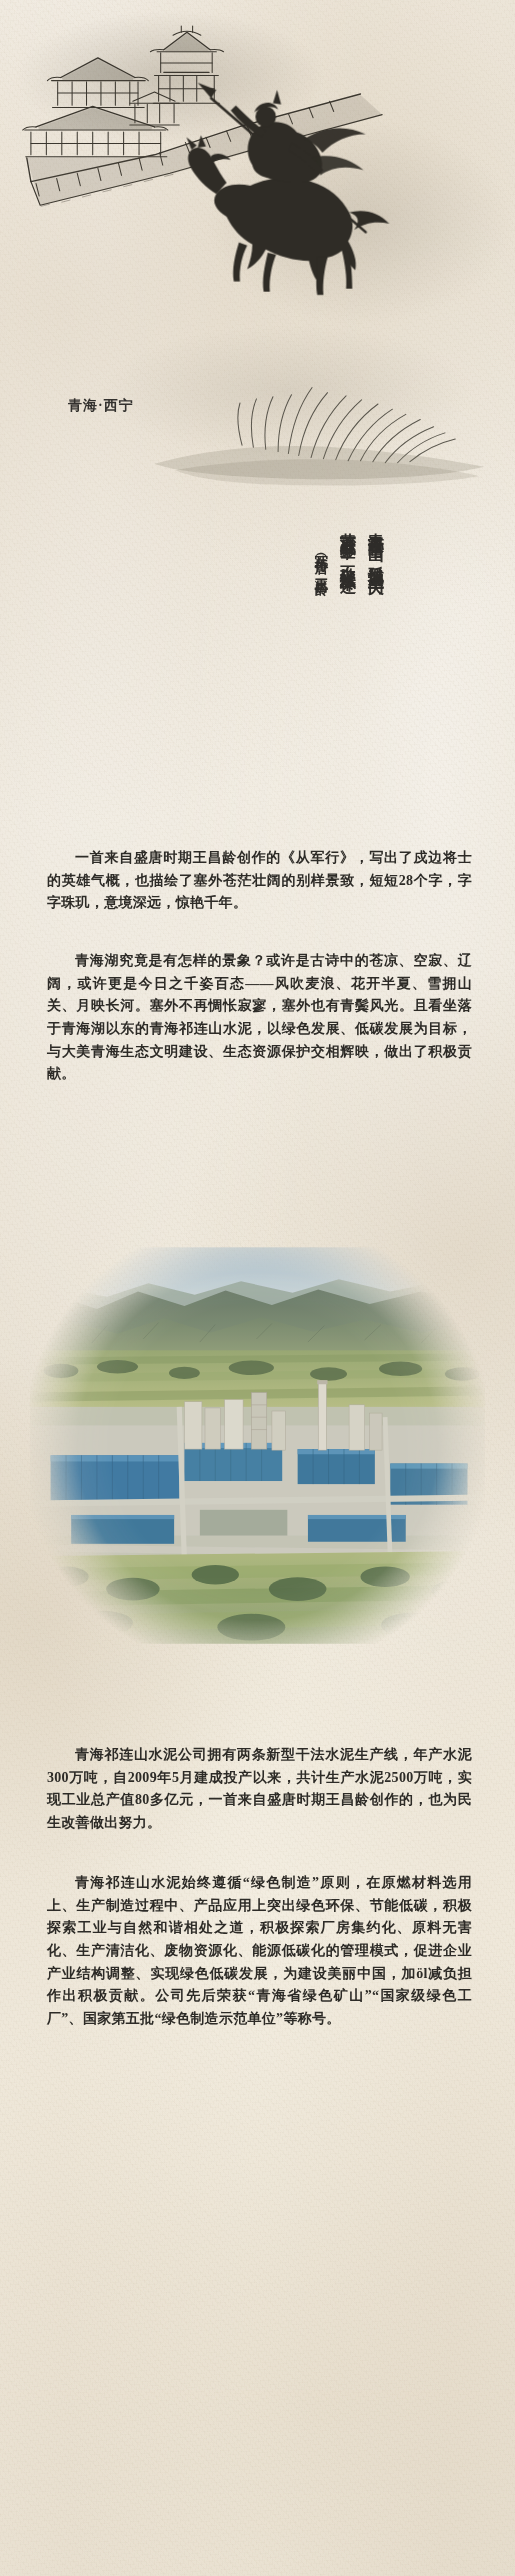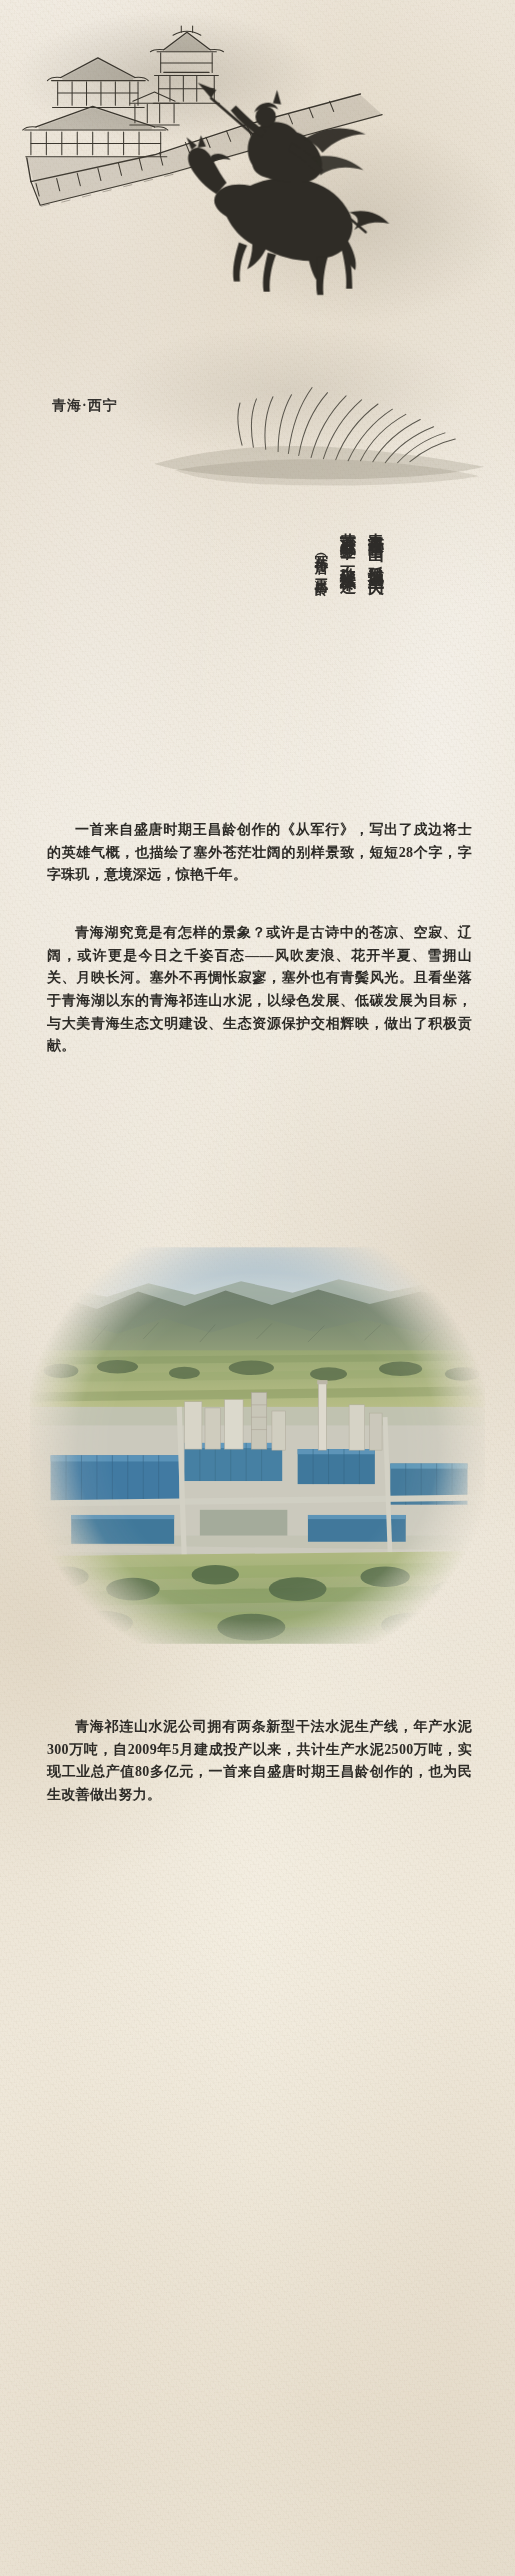--- a/index.html
+++ b/index.html
@@ -49,21 +49,21 @@
   .hero {
     position: absolute;
     left: 0; top: 0;
     width: 515px; height: 531px;
   }
   .hero svg { display: block; }
 
   
   .location-label {
     position: absolute;
-    left: 52px;
+    left: 68px;
     top: 397px;
     font-size: 14px;
     letter-spacing: 1px;
     color: #33312e;
     font-family: "Liberation Serif", "DejaVu Serif", serif;
     font-weight: 700;
     text-align: center;
   }
 
   
@@ -100,20 +100,21 @@
     left: 47px;
     width: 425px;
     font-size: 14px;
     line-height: 1.62;
     color: #2d2b27;
     text-align: justify;
     text-justify: inter-ideograph;
     letter-spacing: 0.3px;
     font-family: "Liberation Serif", "DejaVu Serif", serif;
     font-weight: 700;
+    margin-top: 28px;
   }
   .body-block p { margin: 0 0 3.1px 0; text-indent: 2em; }
 
   #para-1 { top: 819px; }
   #para-2 { top: 922px; }
   #para-4 { top: 1716px; }
   #para-5 { top: 1844px; }
 
   
   .photo-wrap {
@@ -462,15 +463,18 @@
 
         <rect x="0" y="0" width="884" height="770" fill="#e6e0cf" opacity="0.10"></rect>
       </svg>
     </div>
   </div>
 
   <div class="body-block" id="para-4">
     <p>青海祁连山水泥公司拥有两条新型干法水泥生产线，年产水泥300万吨，自2009年5月建成投产以来，共计生产水泥2500万吨，实现工业总产值80多亿元，一首来自盛唐时期王昌龄创作的，也为民生改善做出努力。</p>
   </div>
 
+  <div class="body-block" id="para-5">
+    <p>青海祁连山水泥始终遵循“绿色制造”原则，在原燃材料选用上、生产制造过程中、产品应用上突出绿色环保、节能低碳，积极探索工业与自然和谐相处之道，积极探索厂房集约化、原料无害化、生产清洁化、废物资源化、能源低碳化的管理模式，促进企业产业结构调整、实现绿色低碳发展，为建设美丽中国，加öl减负担作出积极贡献。公司先后荣获“青海省绿色矿山”“国家级绿色工厂”、国家第五批“绿色制造示范单位”等称号。</p>
+  </div>
 
 </div>
 
 
 </body></html>

